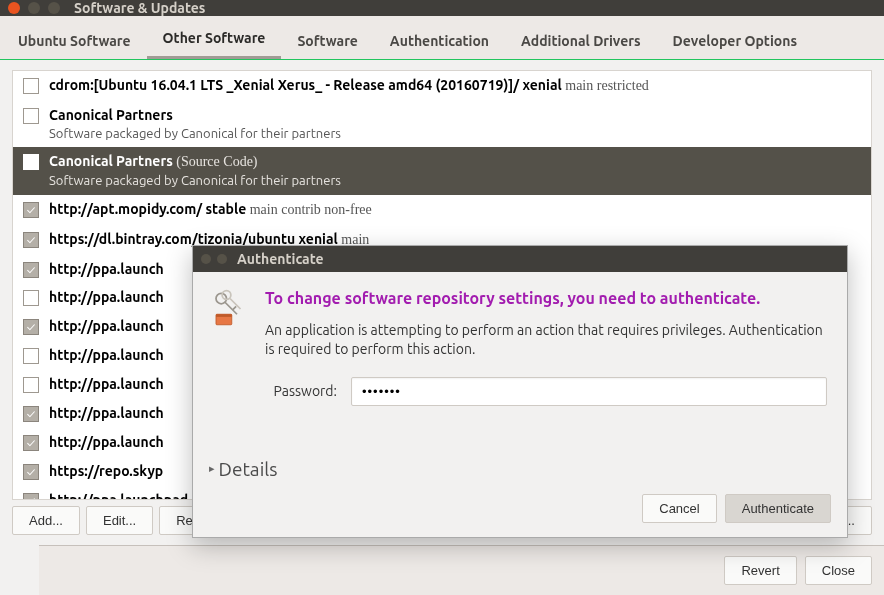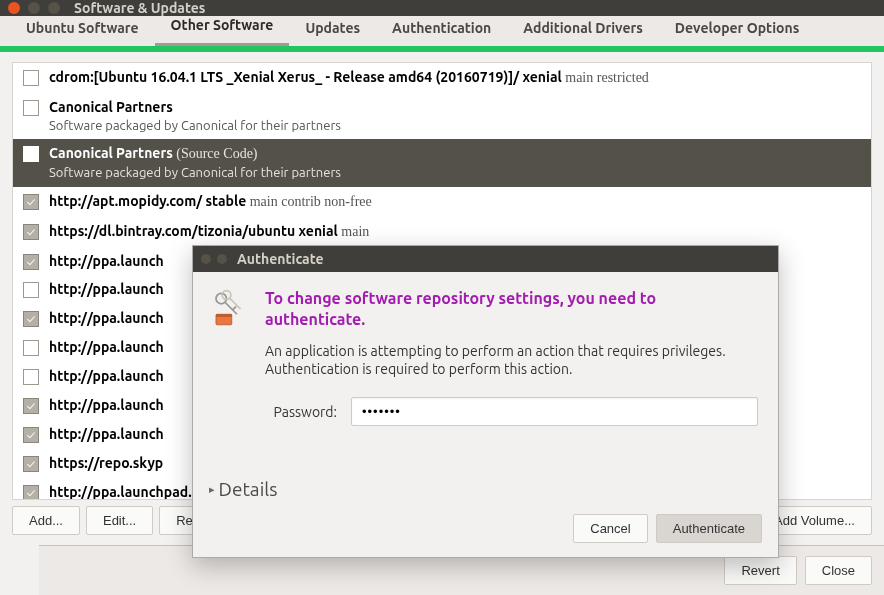--- a/index.html
+++ b/index.html
@@ -41,25 +41,25 @@
 .win-close { background: #e95420; }
 .win-min { background: #565248; }
 .win-max { background: #565248; }
 .title-text {
   font-weight: bold;
   font-size: 14px;
   margin-left: 6px;
 }
 .tabbar {
   background: #ede9e6;
-  border-bottom: 6px solid #22c55e;
-  display: flex;
-  padding: 0 10px;
+  border-bottom: 1px solid #22c55e;
+  display: flex;
+  padding: 0 2px;
   gap: 0;
-  height: 36px;
+  height: 44px;
   align-items: flex-end;
 }
 .tab {
   padding: 10px 16px 10px 16px;
   color: #4a4845;
   font-weight: bold;
   cursor: pointer;
   font-size: 14px;
 }
 .tab.active {
@@ -141,21 +141,21 @@
   display: flex;
   justify-content: flex-end;
   gap: 8px;
   margin-left: 39px;
 }
 
 .dialog {
   position: absolute;
   left: 192px;
   top: 245px;
-  width: 587px;
+  width: 656px;
   background: #f2f1f0;
   border: 1px solid #aaa;
   box-shadow: 0 8px 24px rgba(0,0,0,0.25);
   display: flex;
   flex-direction: column;
 }
 .dialog-titlebar {
   background: #403e3a;
   color: #d5d0c8;
   height: 26px;
@@ -238,21 +238,21 @@
       <div class="win-btn win-close"></div>
       <div class="win-btn win-min"></div>
       <div class="win-btn win-max"></div>
     </div>
     <div class="title-text">Software &amp; Updates</div>
   </div>
 
   <div class="tabbar">
     <div class="tab">Ubuntu Software</div>
     <div class="tab active">Other Software</div>
-    <div class="tab">Updates</div>
+    <div class="tab">Software</div>
     <div class="tab">Authentication</div>
     <div class="tab">Additional Drivers</div>
     <div class="tab">Developer Options</div>
   </div>
 
   <div class="content" id="repo-list">
       <div class="repo-row">
         <div class="repo-check"></div>
         <div class="repo-text">
           <div><span class="main">cdrom:[Ubuntu 16.04.1 LTS _Xenial Xerus_ - Release amd64 (20160719)]/ xenial</span><span class="aux"> main restricted</span></div>

